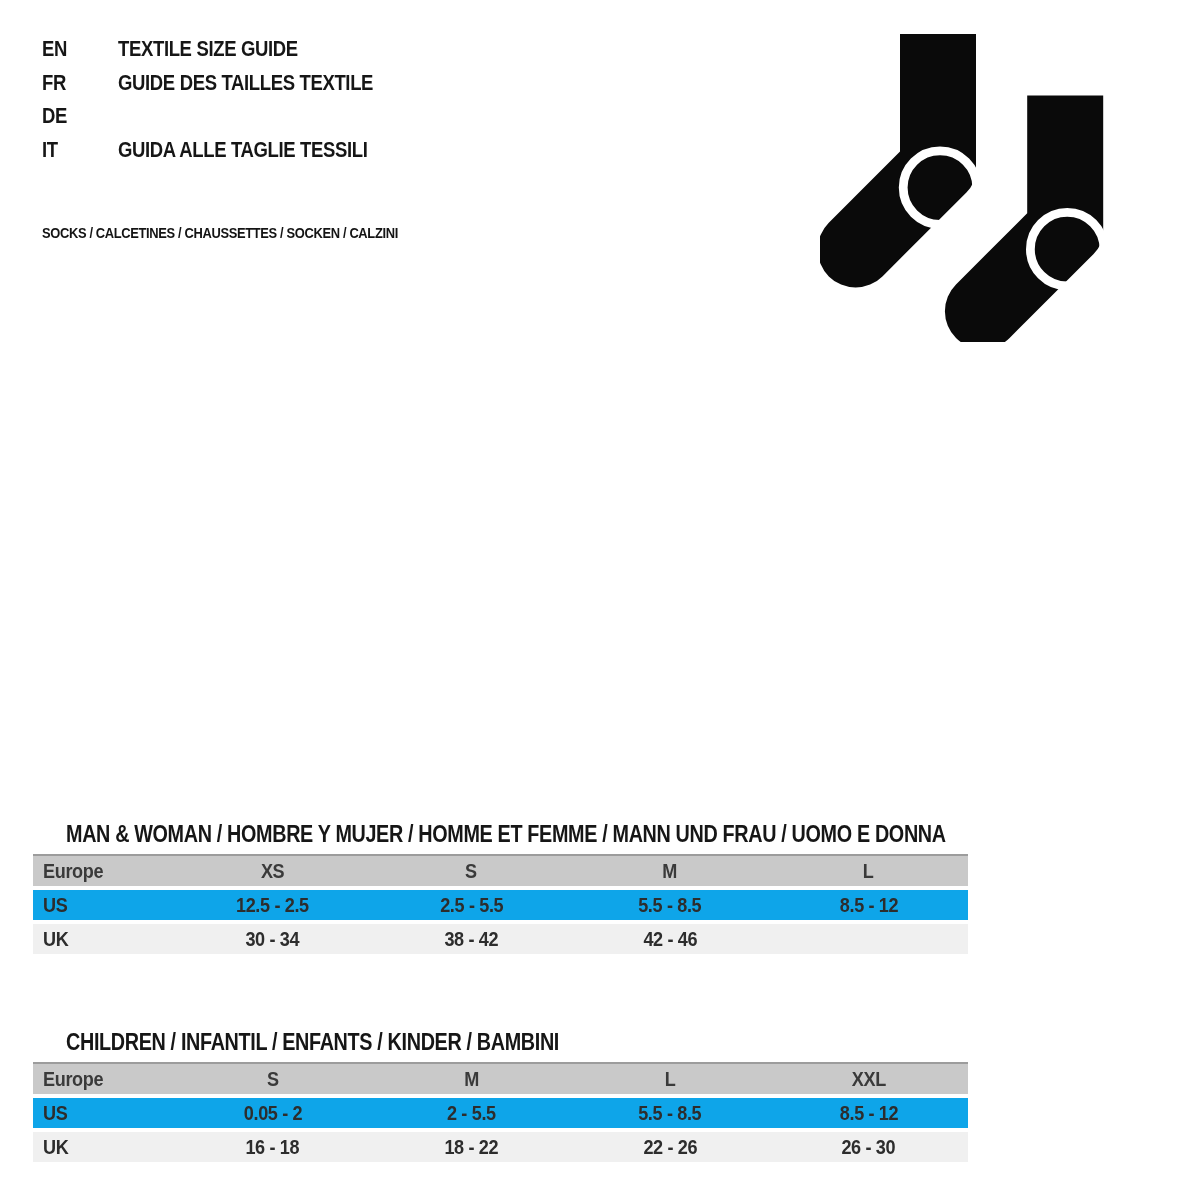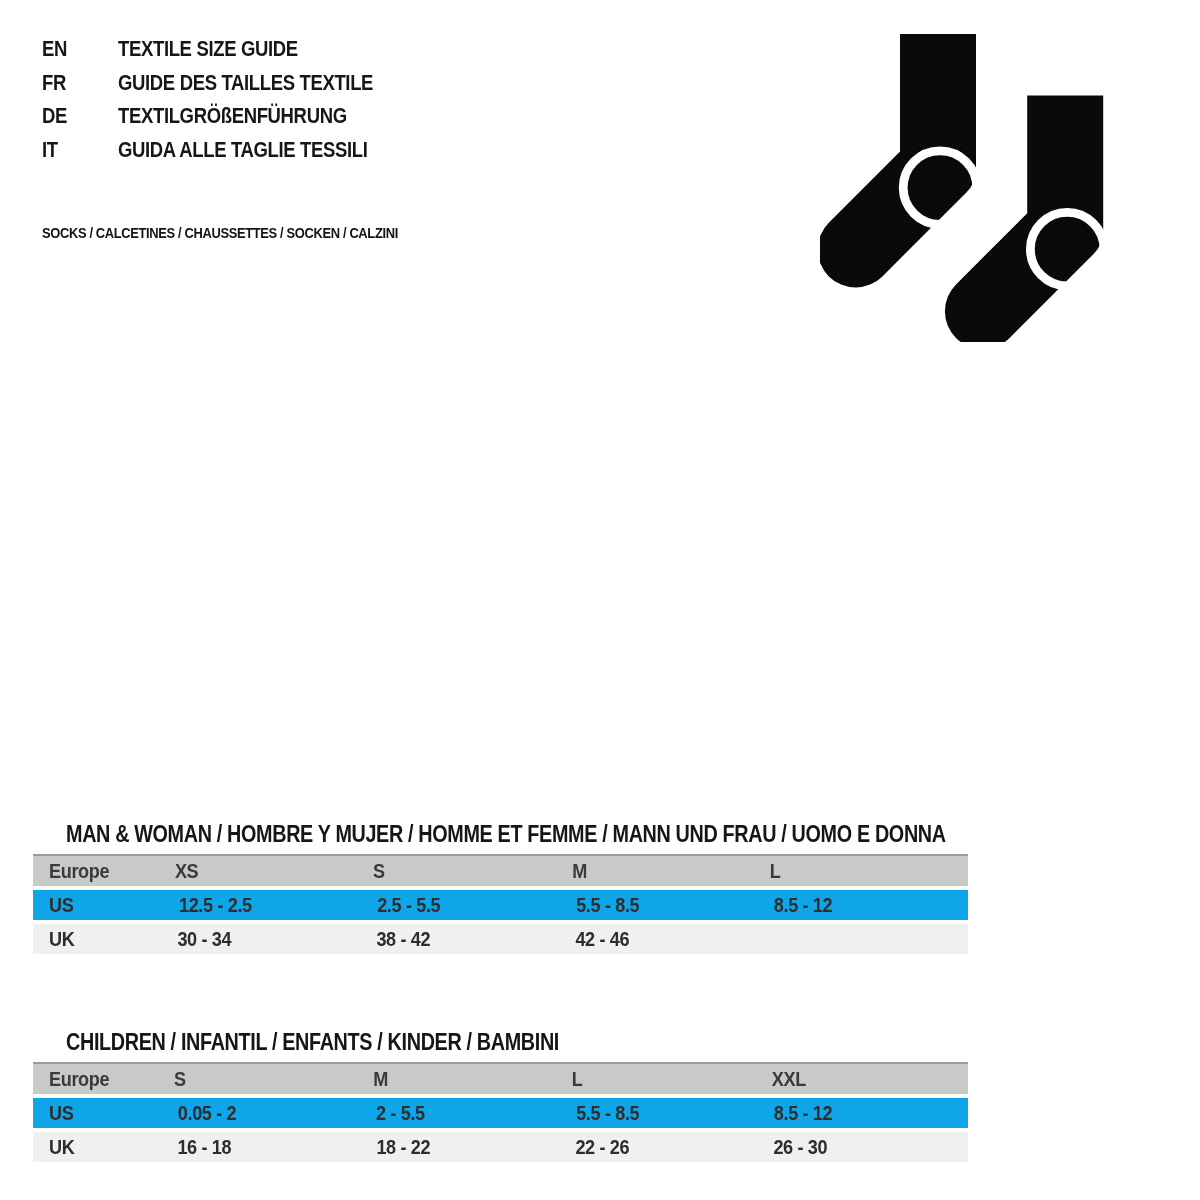--- a/index.html
+++ b/index.html
@@ -25,40 +25,39 @@
   .section-title{position:absolute;left:40px;font-size:23px;font-weight:700;color:#161616;margin-left:26px;}
   .title-adult{top:821px;}
   .title-child{top:1029px;}
 
   .size-table{position:absolute;left:33px;width:935px;font-size:21px;font-weight:700;}
   .table-adult{top:854px;}
   .table-child{top:1062px;}
   .t-head{display:flex;height:30px;background:#c9c9c9;border-top:2px solid #9c9c9c;margin-bottom:4px;color:#3a3a3a;}
   .t-row{display:flex;height:30px;background:#0ea5e9;margin-bottom:4px;color:#2d2d2d;}
   .t-row.alt{background:#f0f0f0;}
-  .cell{display:flex;align-items:center;flex:0 0 21.25%;}
-  .cell.first{flex:0 0 15%;justify-content:flex-start;padding-left:16px;box-sizing:border-box;}
+  .cell{display:flex;align-items:center;justify-content:center;flex:0 0 21.25%;}
+  .cell.first{flex:0 0 15%;justify-content:flex-start;padding-left:10px;box-sizing:border-box;}
 </style>
 </head>
 <body>
 
 <div class="page">
 
   <div class="lang-list">
     <div class="lang-row">
       <span class="lang-code"><span class="cond">EN</span></span>
       <span class="lang-label"><span class="cond">TEXTILE SIZE GUIDE</span></span>
     </div>
     <div class="lang-row">
       <span class="lang-code"><span class="cond">FR</span></span>
       <span class="lang-label"><span class="cond">GUIDE DES TAILLES TEXTILE</span></span>
     </div>
     <div class="lang-row">
       <span class="lang-code"><span class="cond">DE</span></span>
-      <span class="lang-label"><span class="cond">TEXTILGRÖßENFÜHRUNG</span></span>
     </div>
     <div class="lang-row">
       <span class="lang-code"><span class="cond">IT</span></span>
       <span class="lang-label"><span class="cond">GUIDA ALLE TAGLIE TESSILI</span></span>
     </div>
   </div>
 
   <div class="product-line">
     <span class="cond">SOCKS / CALCETINES / CHAUSSETTES / SOCKEN / CALZINI</span>
   </div>

